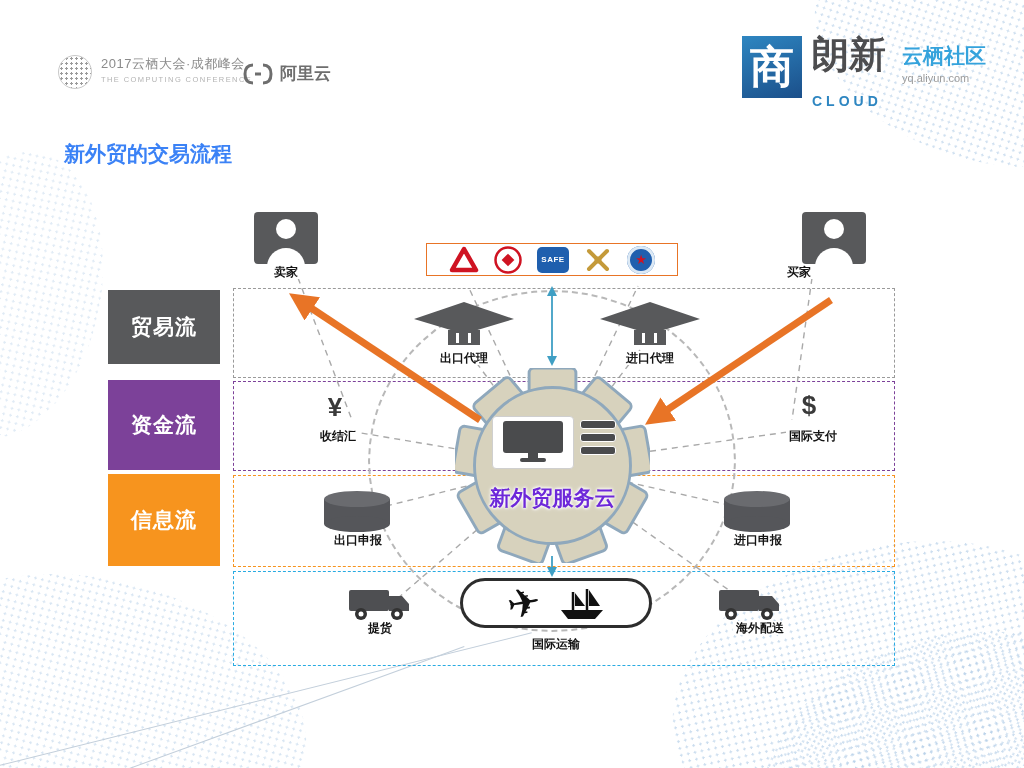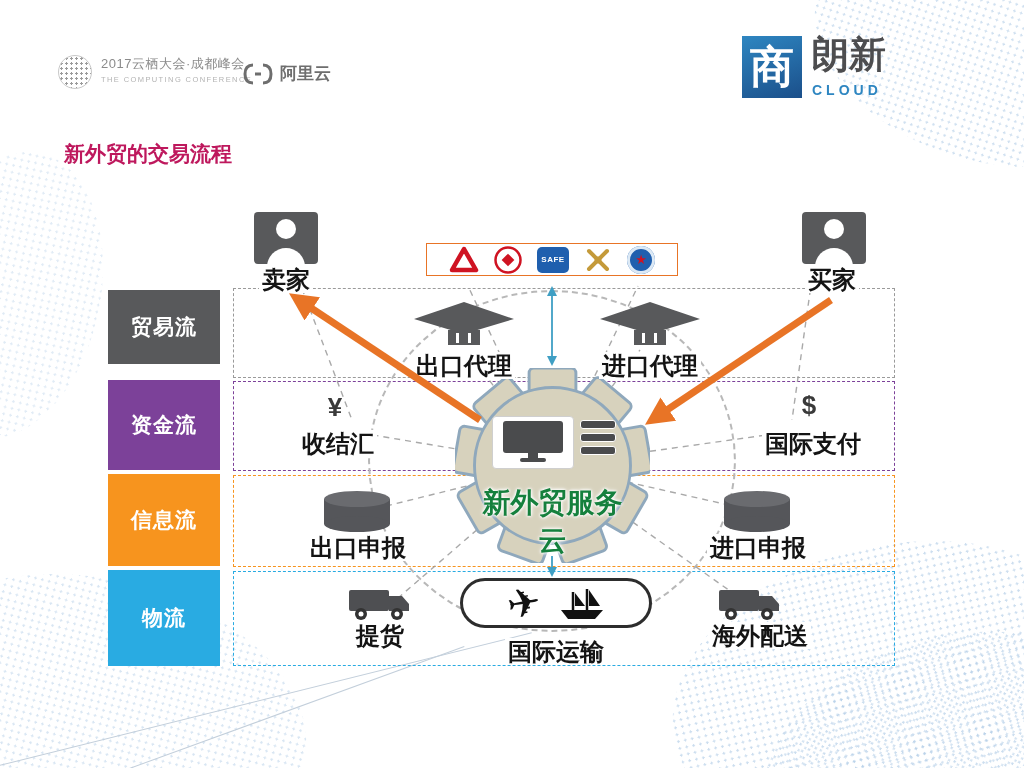--- a/index.html
+++ b/index.html
@@ -26,26 +26,26 @@
 
   .aliyun { position:absolute; left:243px; top:62px; display:flex; gap:7px; align-items:center; z-index:5; }
   .aliyun-text { font-size:17px; color:#6e6e6e; font-weight:600; }
 
   .brand { position:absolute; left:742px; top:36px; display:flex; gap:10px; z-index:5; }
   .brand-mark { width:60px; height:62px; background:linear-gradient(160deg,#2e86c1,#1b4f8a); color:#fff;
                 display:flex; align-items:center; justify-content:center;
                 font-family:"Liberation Serif", serif; font-size:44px; font-weight:bold; }
   .brand-row { display:flex; gap:16px; align-items:flex-start; }
   .brand-name { font-size:37px; font-weight:bold; color:#4d4d4f; line-height:1.05; }
-  .brand-sub { font-size:14px; font-weight:bold; color:#2e86c1; letter-spacing:4px; margin-top:7px; }
+  .brand-sub { font-size:14px; font-weight:bold; color:#2e86c1; letter-spacing:4px; margin-top:18px; }
   .brand-comm { font-size:21px; font-weight:bold; color:#35a3dc; margin-top:6px; }
   .brand-url { font-size:11px; color:#9b9b9b; margin-top:2px; }
   .brand-tagline { font-size:19px; font-weight:600; color:#8c8c8c; letter-spacing:11px; margin-top:7px; white-space:nowrap; }
 
-  .title { position:absolute; left:64px; top:140px; font-size:21px; font-weight:bold; color:#be185d; z-index:5; }
+  .title { position:absolute; left:64px; top:140px; font-size:21px; font-weight:bold; color:#3b82f6; z-index:5; }
 
   
   .lane { position:absolute; left:108px; width:112px; display:flex; align-items:center; justify-content:center;
           color:#fff; font-size:21px; font-weight:bold; z-index:1; letter-spacing:1px; }
   .lane-0 { top:290px; height:74px; background:#58595b;text-align:center; }
   .lane-1 { top:380px; height:90px; background:#7c4199; }
   .lane-2 { top:474px; height:92px; background:#f7941e; }
   .lane-3 { top:570px; height:96px; background:#29abe2; }
 
   .rowbox { position:absolute; left:233px; width:662px; z-index:1; }
@@ -63,25 +63,25 @@
   
   .gear-wrap { position:absolute; left:455px; top:368px; width:195px; height:195px; z-index:3; }
   .monitor-card { position:absolute; left:492px; top:416px; width:82px; height:53px; background:#fff;
                   border:1px solid #cfcfcf; border-radius:4px; z-index:4; padding-top:4px; }
   .m-screen { width:60px; height:32px; background:#4a4b4d; border-radius:3px; margin:0 auto; }
   .m-neck { width:10px; height:5px; background:#4a4b4d; margin:0 auto; }
   .m-base { width:26px; height:4px; background:#4a4b4d; border-radius:2px; margin:0 auto; }
   .bars { position:absolute; left:580px; top:420px; z-index:4; }
   .bar { width:36px; height:9px; background:#4a4b4d; border:1.5px solid #fff; border-radius:3px; margin-bottom:4px; }
   .hub-label { position:absolute; left:470px; top:484px; width:165px; text-align:center; z-index:5;
-               font-size:28px; font-weight:bold; color:#15803d;
+               font-size:21px; font-weight:bold; color:#6d28d9;
                text-shadow:0 0 3px #fff, 0 0 3px #fff, 0 0 5px #fff; }
 
   
-  .node-label { position:absolute; z-index:4; font-size:24px; font-weight:bold; color:#141414; text-align:center; }
+  .node-label { position:absolute; z-index:4; font-size:12px; font-weight:bold; color:#141414; text-align:center; }
   .node-label span { background:#fff; padding:0 3px; }
   .icon-abs { position:absolute; z-index:4; }
 
   .person { width:64px; height:52px; background:#58595b; border-radius:4px; position:relative; overflow:hidden; }
   .p-head { position:absolute; width:20px; height:20px; border-radius:50%; background:#fff; left:22px; top:7px; }
   .p-body { position:absolute; width:38px; height:24px; border-radius:19px 19px 0 0; background:#fff; left:13px; bottom:-8px; }
 
   .agency-box { position:absolute; left:426px; top:243px; width:252px; height:33px; background:#fff;
                 border:1.5px solid #e87426; display:flex; align-items:center; justify-content:center; gap:14px; z-index:4; }
   .safe-chip { width:32px; height:26px; background:#1f5fae; border-radius:5px; color:#fff; font-size:8px; font-weight:bold;
@@ -129,37 +129,38 @@
   <div class="brand">
     <div class="brand-mark">
       <span>商</span>
     </div>
     <div>
       <div class="brand-row">
         <div>
           <div class="brand-name">朗新</div>
           <div class="brand-sub">CLOUD</div>
         </div>
+        <div>
+          <div class="brand-comm">云栖社区</div>
+          <div class="brand-url">yq.aliyun.com</div>
+        </div>
       </div>
     </div>
   </div>
 
   <h1 class="title">新外贸的交易流程</h1>
 
   <div class="lane lane-0">
       <span>贸易流</span>
     </div>
   <div class="lane lane-2">
       <span>信息流</span>
     </div>
   <div class="lane lane-1">
       <span>资金流</span>
-    </div>
-  <div class="lane lane-3">
-      <span>物流</span>
     </div>
 
   <div class="rowbox rowbox-0"></div>
   <div class="rowbox rowbox-1"></div>
   <div class="rowbox rowbox-2"></div>
   <div class="rowbox rowbox-3"></div>
 
   <div class="orbit"></div>
 
   <svg class="connectors" width="1024" height="768" viewBox="0 0 1024 768">
@@ -242,21 +243,21 @@
       </div>
   </div>
   <div class="node-label" style="left:250px; top:264px; width:72px;"><span>卖家</span></div>
 
   <div class="icon-abs" style="left:802px; top:212px;">
     <div class="person">
         <div class="p-head"></div>
         <div class="p-body"></div>
       </div>
   </div>
-  <div class="node-label" style="left:796px; top:264px; width:72px;"><span>买家</span></div>
+  <div class="node-label" style="left:763px; top:264px; width:72px;"><span>买家</span></div>
 
   <svg class="icon-abs" style="left:412px; top:300px;" width="104" height="50" viewBox="0 0 104 50">
     <polygon points="52,2 102,19 52,34 2,19" fill="#58595b"></polygon>
     <rect x="36" y="30" width="32" height="15" fill="#58595b"></rect>
     <rect x="44" y="33" width="3" height="10" fill="#fff"></rect>
     <rect x="56" y="33" width="3" height="10" fill="#fff"></rect>
   </svg>
   <div class="node-label" style="left:412px; top:350px; width:104px;"><span>出口代理</span></div>
 
   <svg class="icon-abs" style="left:598px; top:300px;" width="104" height="50" viewBox="0 0 104 50">

